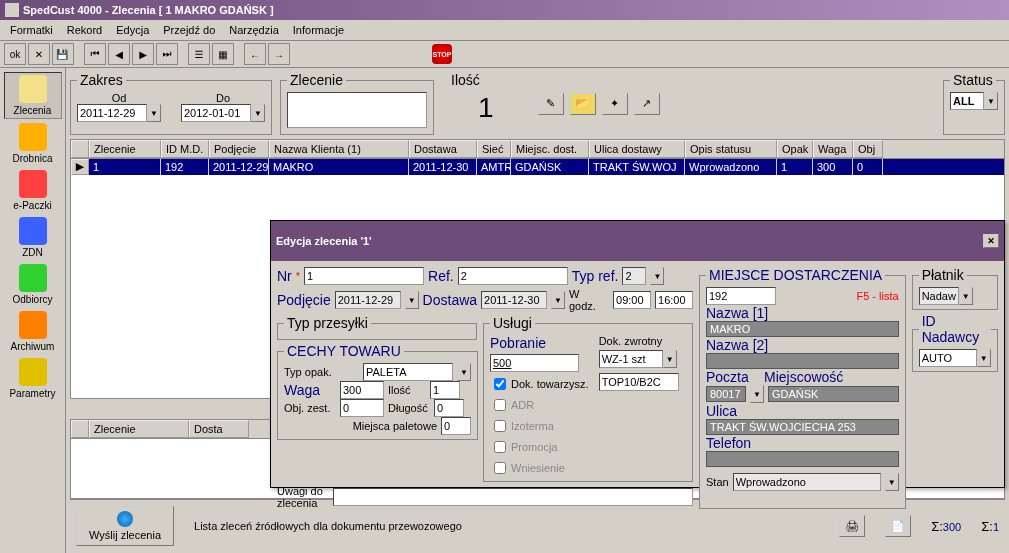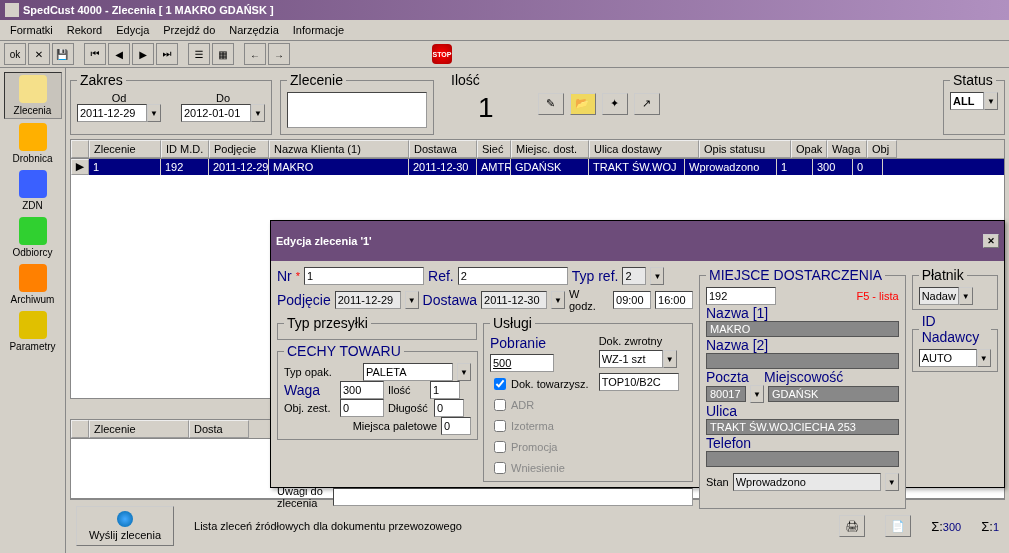--- a/index.html
+++ b/index.html
@@ -96,20 +96,24 @@
   <div class="sidebar">
     <div class="side-item active">
         <div class="side-icon" style="background:#F5E08A"></div>
         <div class="side-label">Zlecenia</div>
       </div>
     <div class="side-item">
         <div class="side-icon" style="background:#FFB000"></div>
         <div class="side-label">Drobnica</div>
       </div>
     <div class="side-item">
+        <div class="side-icon" style="background:#FF4040"></div>
+        <div class="side-label">e-Paczki</div>
+      </div>
+    <div class="side-item">
         <div class="side-icon" style="background:#3A60FF"></div>
         <div class="side-label">ZDN</div>
       </div>
     <div class="side-item">
         <div class="side-icon" style="background:#30D030"></div>
         <div class="side-label">Odbiorcy</div>
       </div>
     <div class="side-item">
         <div class="side-icon" style="background:#FF8000"></div>
         <div class="side-label">Archiwum</div>
@@ -167,21 +171,21 @@
 
     <div class="table-header">
       <div class="th" style="width:18px"></div>
       <div class="th" style="width:72px">Zlecenie</div>
       <div class="th" style="width:48px">ID M.D.</div>
       <div class="th" style="width:60px">Podjęcie</div>
       <div class="th" style="width:140px">Nazwa Klienta (1)</div>
       <div class="th" style="width:68px">Dostawa</div>
       <div class="th" style="width:34px">Sieć</div>
       <div class="th" style="width:78px">Miejsc. dost.</div>
-      <div class="th" style="width:110px">Ulica dostawy</div>
+      <div class="th" style="width:96px">Ulica dostawy</div>
       <div class="th" style="width:92px">Opis statusu</div>
       <div class="th" style="width:36px">Opak</div>
       <div class="th" style="width:40px">Waga</div>
       <div class="th" style="width:30px">Obj</div>
     </div>
     <div class="table-body">
       <div class="table-row">
         <div class="row-marker">▶</div>
         <div class="td" style="width:72px">1</div>
         <div class="td" style="width:48px">192</div>
@@ -279,21 +283,21 @@
                 <input class="inp" style="width: 30px;" value="0">
               </div>
           </fieldset>
         </div>
 
         <fieldset style="width:210px">
           <legend>Usługi</legend>
           <div style="display:flex;gap:10px">
             <div class="col">
               <span class="lbl-link">Pobranie</span>
-              <input class="inp" style="width: 64px; text-decoration: underline;" value="500">
+              <input class="inp" style="width: 89px; text-decoration: underline;" value="500">
               <label class="radio-lbl">
                   <input type="checkbox" checked="" class="chk" style="">
                   <span>Dok. towarzysz.</span>
                 </label>
               <label class="radio-lbl" style="color:#888">
                   <input type="checkbox" class="chk" style="">
                   <span>ADR</span>
                 </label>
               <label class="radio-lbl" style="color:#888">
                   <input type="checkbox" class="chk" style="">

